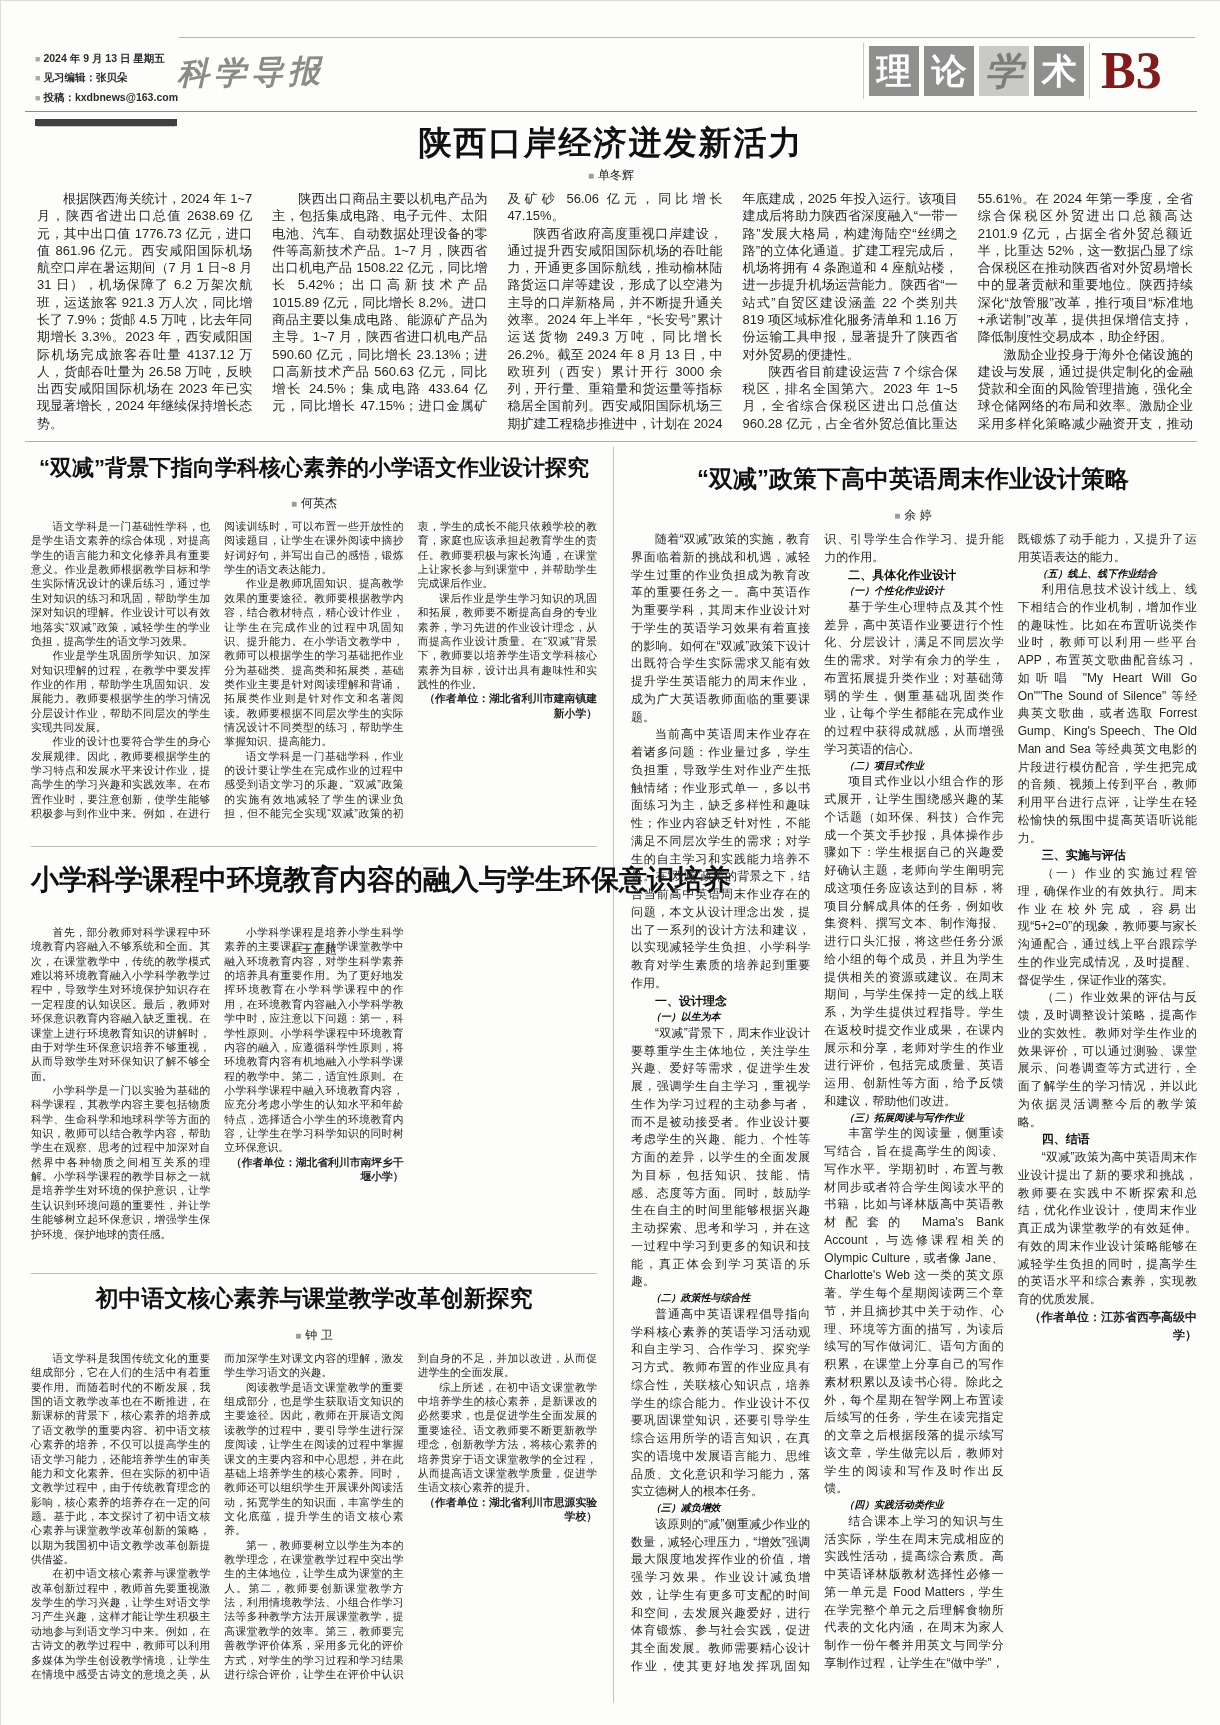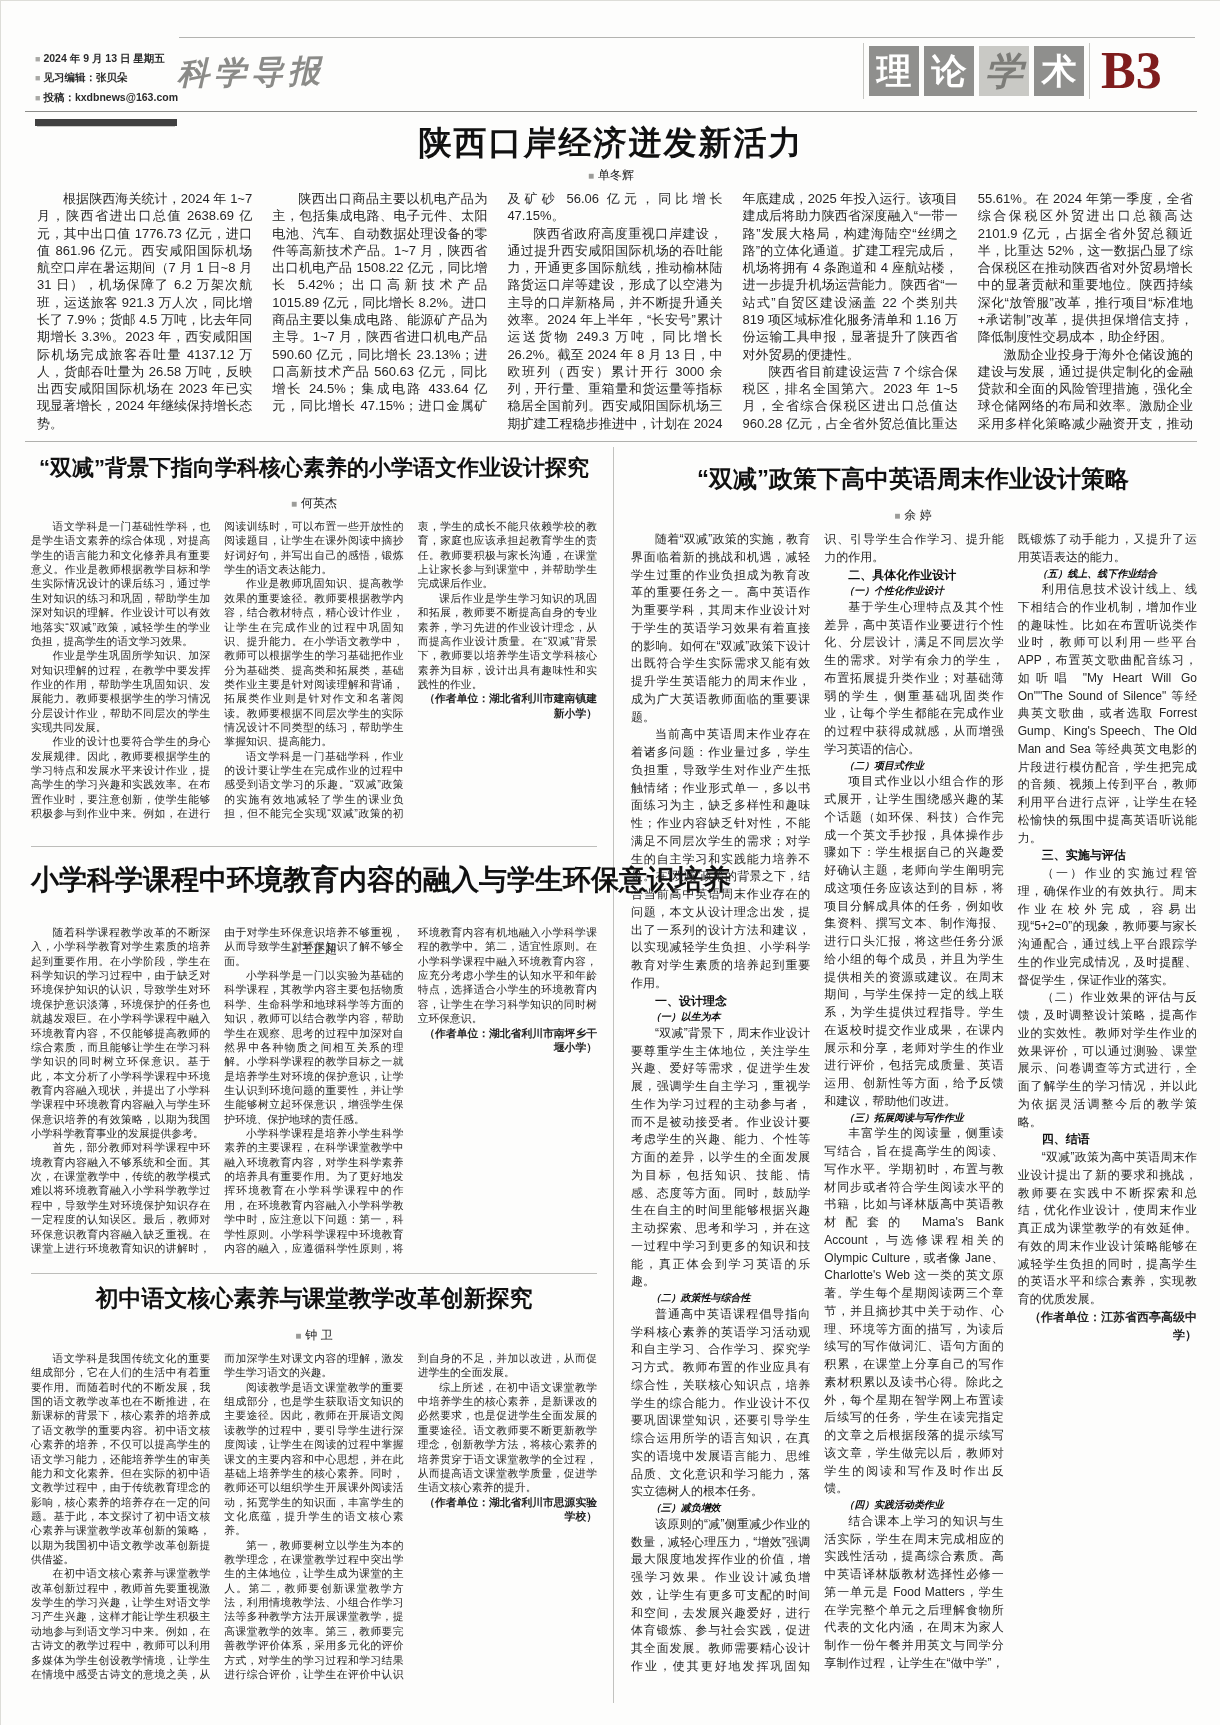--- a/index.html
+++ b/index.html
@@ -124,21 +124,20 @@
       <p class="b-p">语文学科是一门基础学科，作业的设计要让学生在完成作业的过程中感受到语文学习的乐趣。“双减”政策的实施有效地减轻了学生的课业负担，但不能完全实现“双减”政策的初衷，学生的成长不能只依赖学校的教育，家庭也应该承担起教育学生的责任。教师要积极与家长沟通，在课堂上让家长参与到课堂中，并帮助学生完成课后作业。</p>
       <p class="b-p">课后作业是学生学习知识的巩固和拓展，教师要不断提高自身的专业素养，学习先进的作业设计理念，从而提高作业设计质量。在“双减”背景下，教师要以培养学生语文学科核心素养为目标，设计出具有趣味性和实践性的作业。</p>
       <p class="b-affil">（作者单位：湖北省利川市建南镇建新小学）</p>
     </div>
 
   <div class="a-title t4">小学科学课程中环境教育内容的融入与学生环保意识培养</div>
   <div class="a-byline bl4">
     <span class="mk">■</span><span>王正超</span>
   </div>
   <div class="art-body body4">
-      <p class="b-p">随着科学课程教学改革的不断深入，小学科学教育对学生素质的培养起到重要作用。在小学阶段，学生在科学知识的学习过程中，由于缺乏对环境保护知识的认识，导致学生对环境保护意识淡薄，环境保护的任务也就越发艰巨。在小学科学课程中融入环境教育内容，不仅能够提高教师的综合素质，而且能够让学生在学习科学知识的同时树立环保意识。基于此，本文分析了小学科学课程中环境教育内容融入现状，并提出了小学科学课程中环境教育内容融入与学生环保意识培养的有效策略，以期为我国小学科学教育事业的发展提供参考。</p>
       <p class="b-p">首先，部分教师对科学课程中环境教育内容融入不够系统和全面。其次，在课堂教学中，传统的教学模式难以将环境教育融入小学科学教学过程中，导致学生对环境保护知识存在一定程度的认知误区。最后，教师对环保意识教育内容融入缺乏重视。在课堂上进行环境教育知识的讲解时，由于对学生环保意识培养不够重视，从而导致学生对环保知识了解不够全面。</p>
       <p class="b-p">小学科学是一门以实验为基础的科学课程，其教学内容主要包括物质科学、生命科学和地球科学等方面的知识，教师可以结合教学内容，帮助学生在观察、思考的过程中加深对自然界中各种物质之间相互关系的理解。小学科学课程的教学目标之一就是培养学生对环境的保护意识，让学生认识到环境问题的重要性，并让学生能够树立起环保意识，增强学生保护环境、保护地球的责任感。</p>
       <p class="b-p">小学科学课程是培养小学生科学素养的主要课程，在科学课堂教学中融入环境教育内容，对学生科学素养的培养具有重要作用。为了更好地发挥环境教育在小学科学课程中的作用，在环境教育内容融入小学科学教学中时，应注意以下问题：第一，科学性原则。小学科学课程中环境教育内容的融入，应遵循科学性原则，将环境教育内容有机地融入小学科学课程的教学中。第二，适宜性原则。在小学科学课程中融入环境教育内容，应充分考虑小学生的认知水平和年龄特点，选择适合小学生的环境教育内容，让学生在学习科学知识的同时树立环保意识。</p>
       <p class="b-affil">（作者单位：湖北省利川市南坪乡干堰小学）</p>
     </div>
 
   <div class="a-title t5">初中语文核心素养与课堂教学改革创新探究</div>
   <div class="a-byline bl5">
     <span class="mk">■</span><span>钟 卫</span>
   </div>

